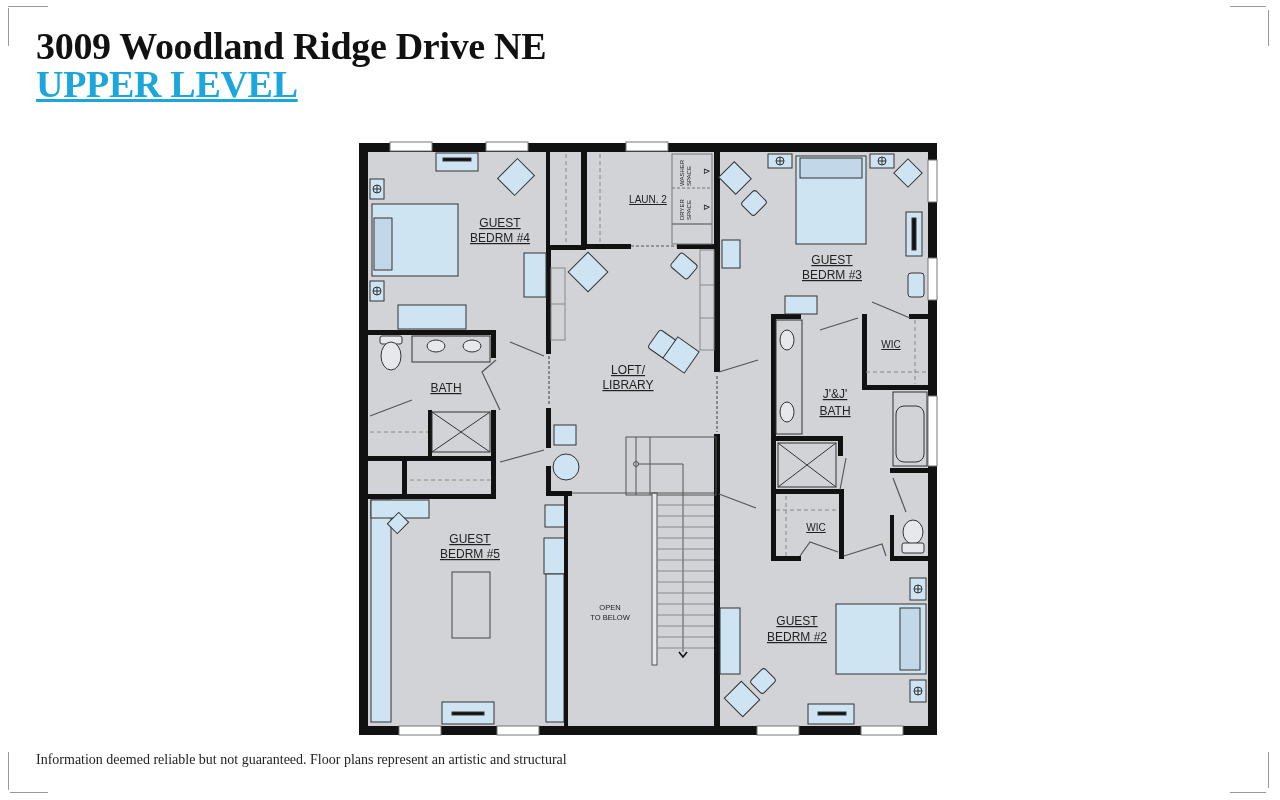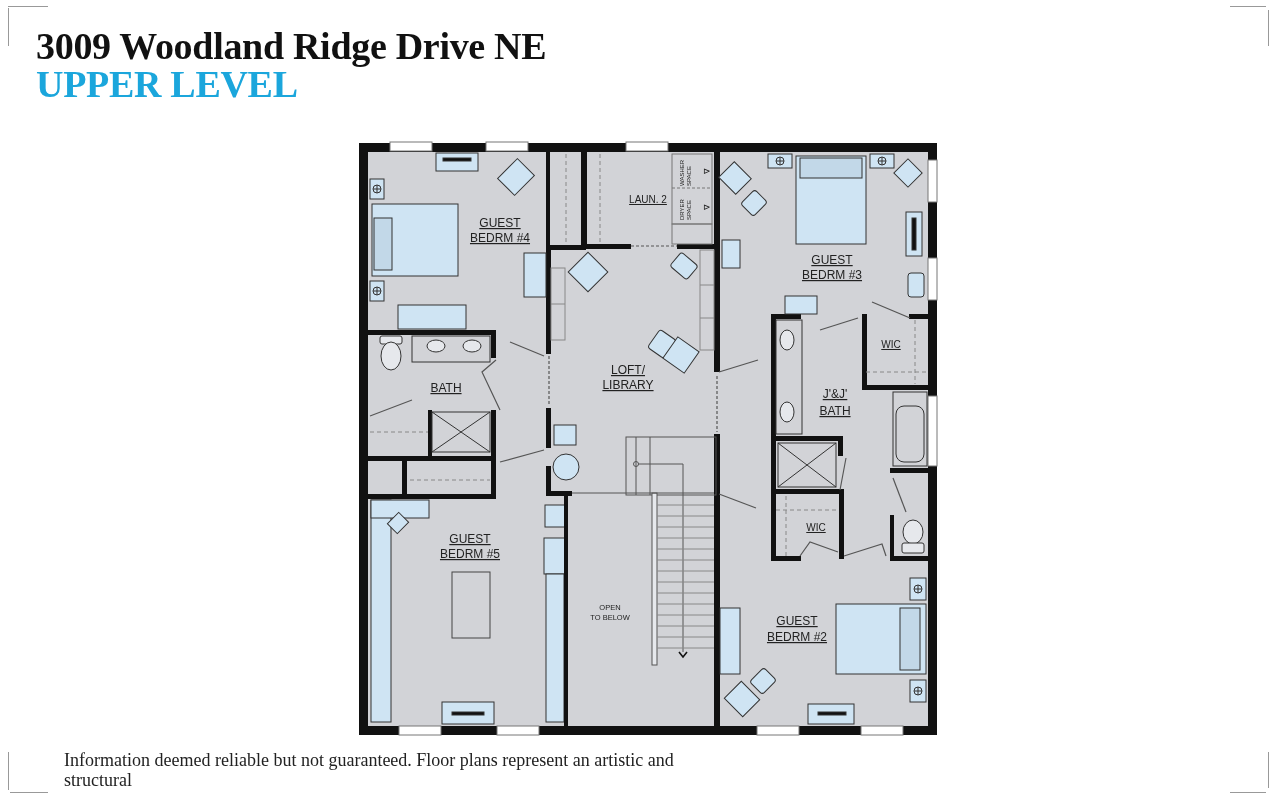--- a/index.html
+++ b/index.html
@@ -1,20 +1,20 @@
 <!DOCTYPE html>
 <html><head>
 <meta charset="utf-8">
 <style>
   html,body{margin:0;padding:0;background:#ffffff;}
   body{width:1280px;height:800px;position:relative;overflow:hidden;font-family:"Liberation Sans",sans-serif;}
   .crop{position:absolute;background:#999;}
   .title{position:absolute;left:36px;top:26px;font-family:"Liberation Serif","DejaVu Serif",serif;font-weight:bold;font-size:38px;line-height:40px;color:#111;letter-spacing:-0.3px;}
-  .subtitle{position:absolute;left:36px;top:64px;font-family:"Liberation Serif","DejaVu Serif",serif;font-weight:bold;font-size:38px;line-height:40px;color:#1ba6dc;letter-spacing:-0.3px;}
-  .disclaimer{position:absolute;left:36px;top:750px;width:660px;font-family:"Liberation Serif","DejaVu Serif",serif;font-size:18px;line-height:20px;color:#222;margin-left:28px;}
+  .subtitle{position:absolute;left:36px;top:64px;font-family:"Liberation Serif","DejaVu Serif",serif;font-weight:bold;font-size:38px;line-height:40px;color:#1ba6dc;letter-spacing:-0.3px;text-decoration:underline;}
+  .disclaimer{position:absolute;left:36px;top:750px;width:660px;font-family:"Liberation Serif","DejaVu Serif",serif;font-size:14px;line-height:20px;color:#222;}
   .plan{position:absolute;left:0;top:0;width:1280px;height:800px;}
   .lbl{font-family:"Liberation Sans",sans-serif;fill:#222;text-anchor:middle;}
 </style>
 </head>
 <body>
 
 <div class="crop" style="left:8px;top:6px;width:40px;height:1px;"></div>
 <div class="crop" style="left:8px;top:8px;width:1px;height:38px;"></div>
 <div class="crop" style="left:1230px;top:6px;width:36px;height:1px;"></div>
 <div class="crop" style="left:1268px;top:10px;width:1px;height:36px;"></div>

